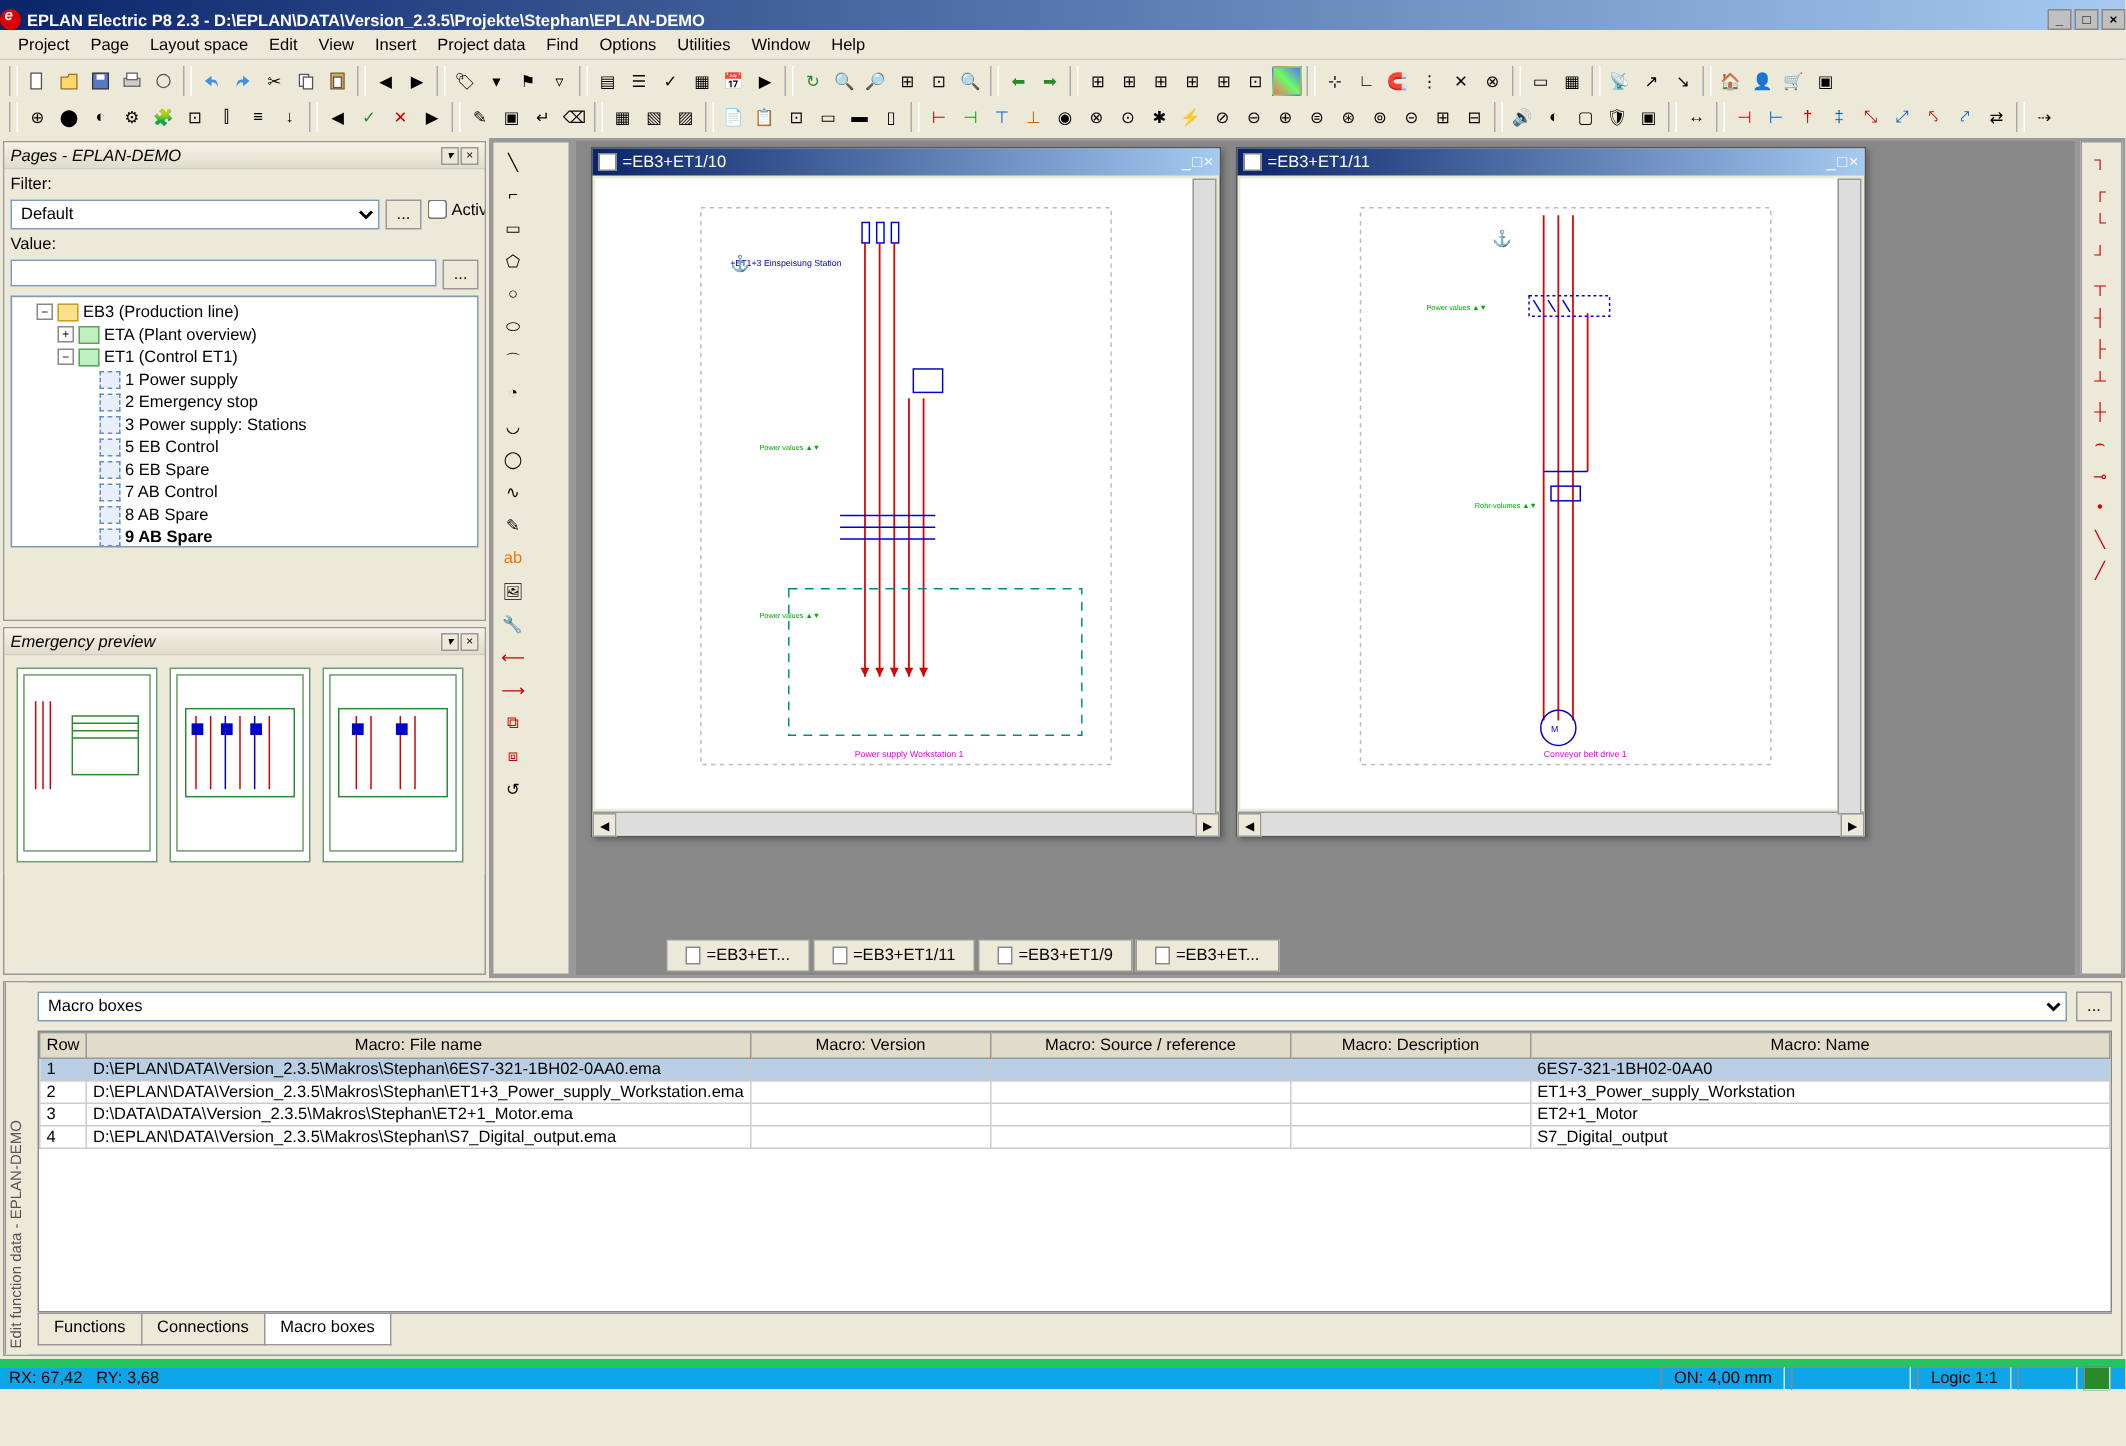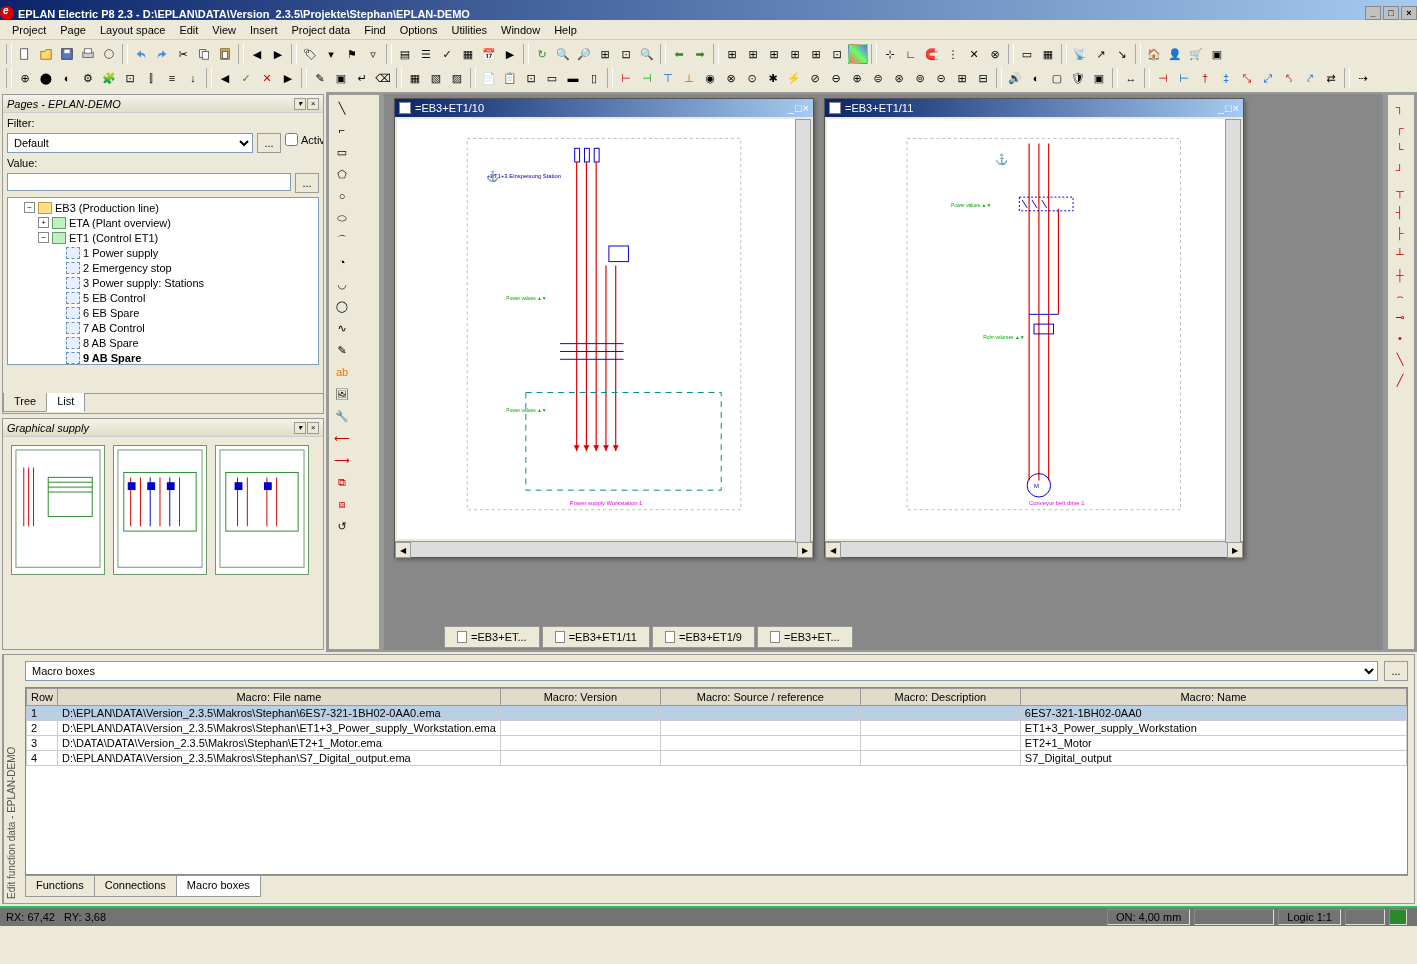--- a/index.html
+++ b/index.html
@@ -91,21 +91,21 @@
 .grid { flex: 1; border: 1px solid #888; background: #fff; overflow: auto; }
 .grid table { border-collapse: collapse; width: 100%; font-size: 11px; }
 .grid th { background: #e0dcc9; border: 1px solid #999; padding: 2px 4px; font-weight: normal; }
 .grid td { border: 1px solid #ccc; padding: 1px 4px; background: #fff; height: 14px; }
 .grid tr.selected td { background: #b8cfe5; }
 .bottom-tabs { display: flex; height: 22px; border-top: 1px solid #999; }
 .bottom-tabs .tab { padding: 3px 10px; border: 1px solid #999; border-top: none; background: #ece9d8; cursor: pointer; margin-right: -1px; }
 .bottom-tabs .tab.active { background: #fff; }
 
 
-.statusbar { height: 20px; background: #737373; border-top: 2px solid #22c55e; display: flex; align-items: center; padding: 0 6px; font-size: 11px; }
+.statusbar { height: 20px; background: #0ea5e9; border-top: 6px solid #22c55e; display: flex; align-items: center; padding: 0 6px; font-size: 11px; }
 .statusbar .cell { border: 1px inset #ddd; padding: 1px 8px; margin-right: 4px; height: 16px; display: flex; align-items: center; }
 .statusbar .spacer { flex: 1; }
 
 </style>
 </head>
 <body>
 
 <div class="titlebar">
   <span class="icon"></span>
   <span>EPLAN Electric P8 2.3 - D:\EPLAN\DATA\Version_2.3.5\Projekte\Stephan\EPLAN-DEMO</span>
@@ -425,29 +425,25 @@
           <div class="tree-node">
               <span class="tree-spacer"></span>
               <span class="tree-spacer"></span>
               <span class="tree-spacer"></span>
               <span class="tree-spacer"></span>
               <span class="tree-icon page"></span>
               <span class="tree-label bold">9 AB Spare</span>
             </div>
         </div>
       </div>
-      <div class="tabs-bottom">
-        <div class="tab">Tree</div>
-        <div class="tab active">List</div>
-      </div>
     </div>
 
     <div class="panel preview-panel">
       <div class="panel-header">
-        <span>Graphical supply</span>
+        <span>Emergency preview</span>
         <div class="panel-btns">
           <div class="panel-btn">▾</div>
           <div class="panel-btn">×</div>
         </div>
       </div>
       <div class="preview-body">
         <div class="thumb"><svg viewBox="0 0 90 124">
               <rect x="2" y="2" width="86" height="120" fill="#fff" stroke="#6a9a6a"></rect>
               <line x1="10" y1="20" x2="10" y2="80" stroke="#c00"></line>
               <line x1="15" y1="20" x2="15" y2="80" stroke="#c00"></line>

